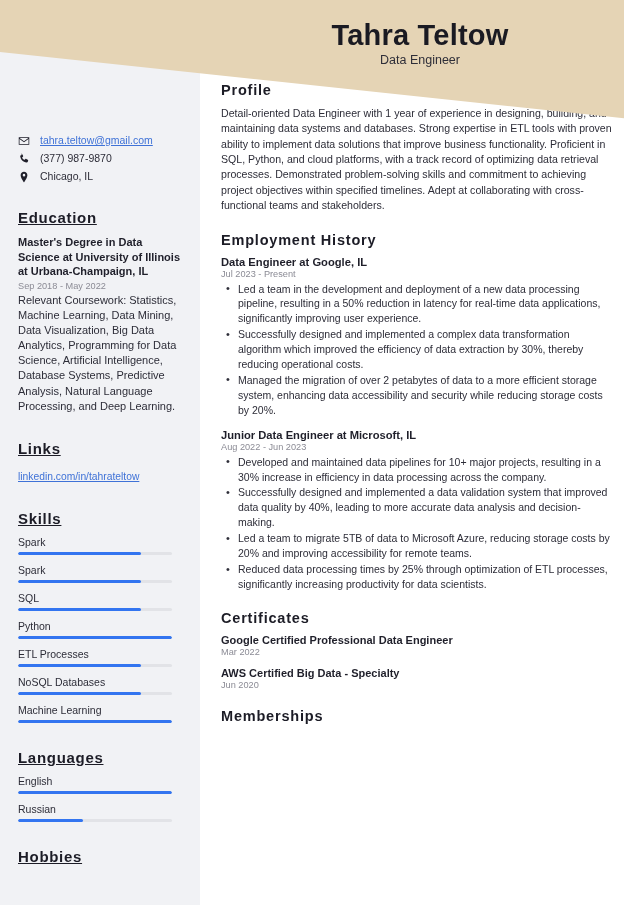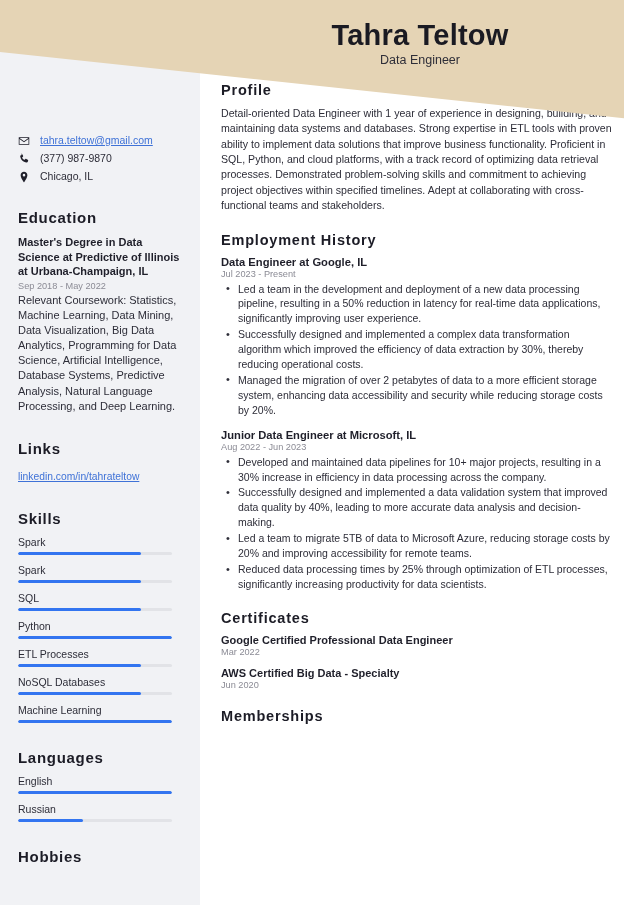--- a/index.html
+++ b/index.html
@@ -101,20 +101,21 @@
     word-break: break-all;
   }
 
   .side-h {
     font-size: 15px;
     font-weight: bold;
     color: #1c1c26;
     letter-spacing: 0.7px;
     margin-top: 26px;
     margin-bottom: 9px;
+    text-decoration: underline;
   }
   .edu-degree {
     font-size: 11px;
     font-weight: bold;
     color: #1f1f2a;
     line-height: 1.32;
   }
   .edu-date {
     font-size: 9.2px;
     color: #8b8b95;
@@ -262,21 +263,21 @@
           <svg width="12" height="12" viewBox="0 0 16 16">
               <path fill="#1f1f2a" d="M8 1C5.5 1 3.5 3 3.5 5.5 3.5 9 8 15 8 15s4.5-6 4.5-9.5C12.5 3 10.5 1 8 1zm0 6.2a1.7 1.7 0 1 1 0-3.4 1.7 1.7 0 0 1 0 3.4z"></path>
             </svg>
         </span>
         <span class="contact-txt">Chicago, IL</span>
       </div>
     </div>
 
     <div>
       <div class="side-h">Education</div>
-      <div class="edu-degree">Master's Degree in Data Science at Predictive of Illinois at Urbana-Champaign, IL</div>
+      <div class="edu-degree">Master's Degree in Data Science at University of Illinois at Urbana-Champaign, IL</div>
       <div class="edu-date">Sep 2018 - May 2022</div>
       <div class="edu-desc">Relevant Coursework: Statistics, Machine Learning, Data Mining, Data Visualization, Big Data Analytics, Programming for Data Science, Artificial Intelligence, Database Systems, Predictive Analysis, Natural Language Processing, and Deep Learning.</div>
     </div>
 
     <div>
       <div class="side-h">Links</div>
       <a class="link-item" href="#">linkedin.com/in/tahrateltow</a>
     </div>
 
     <div>

